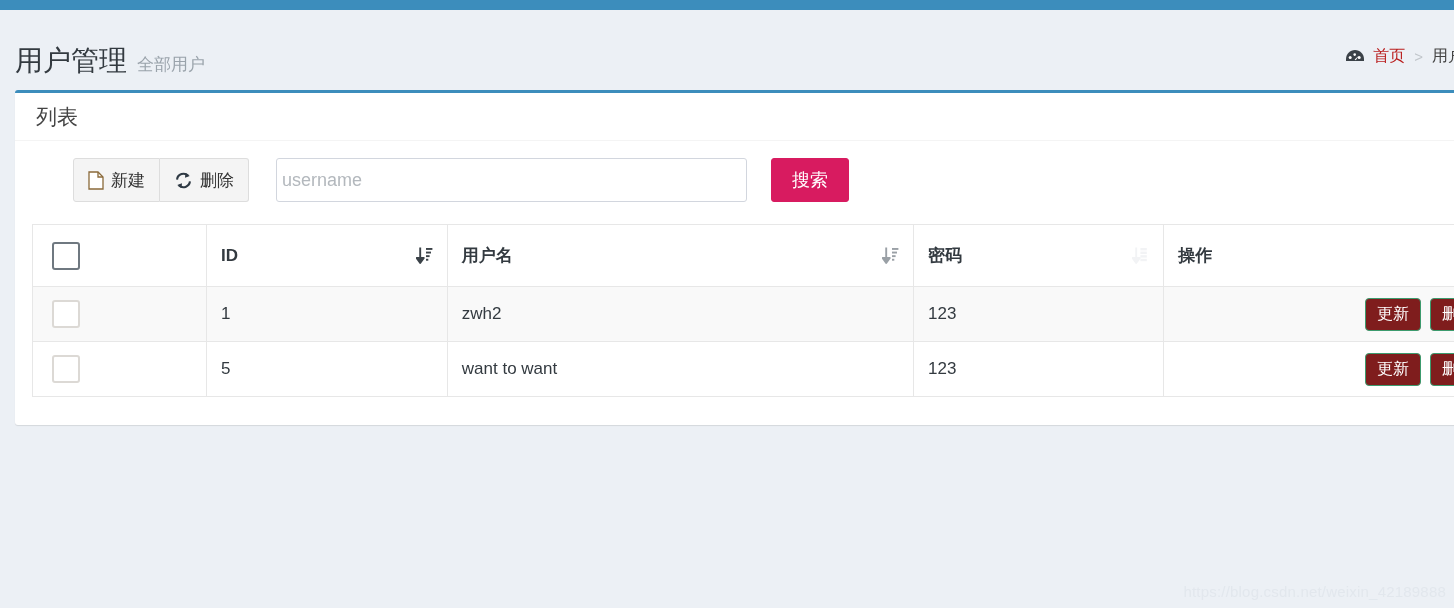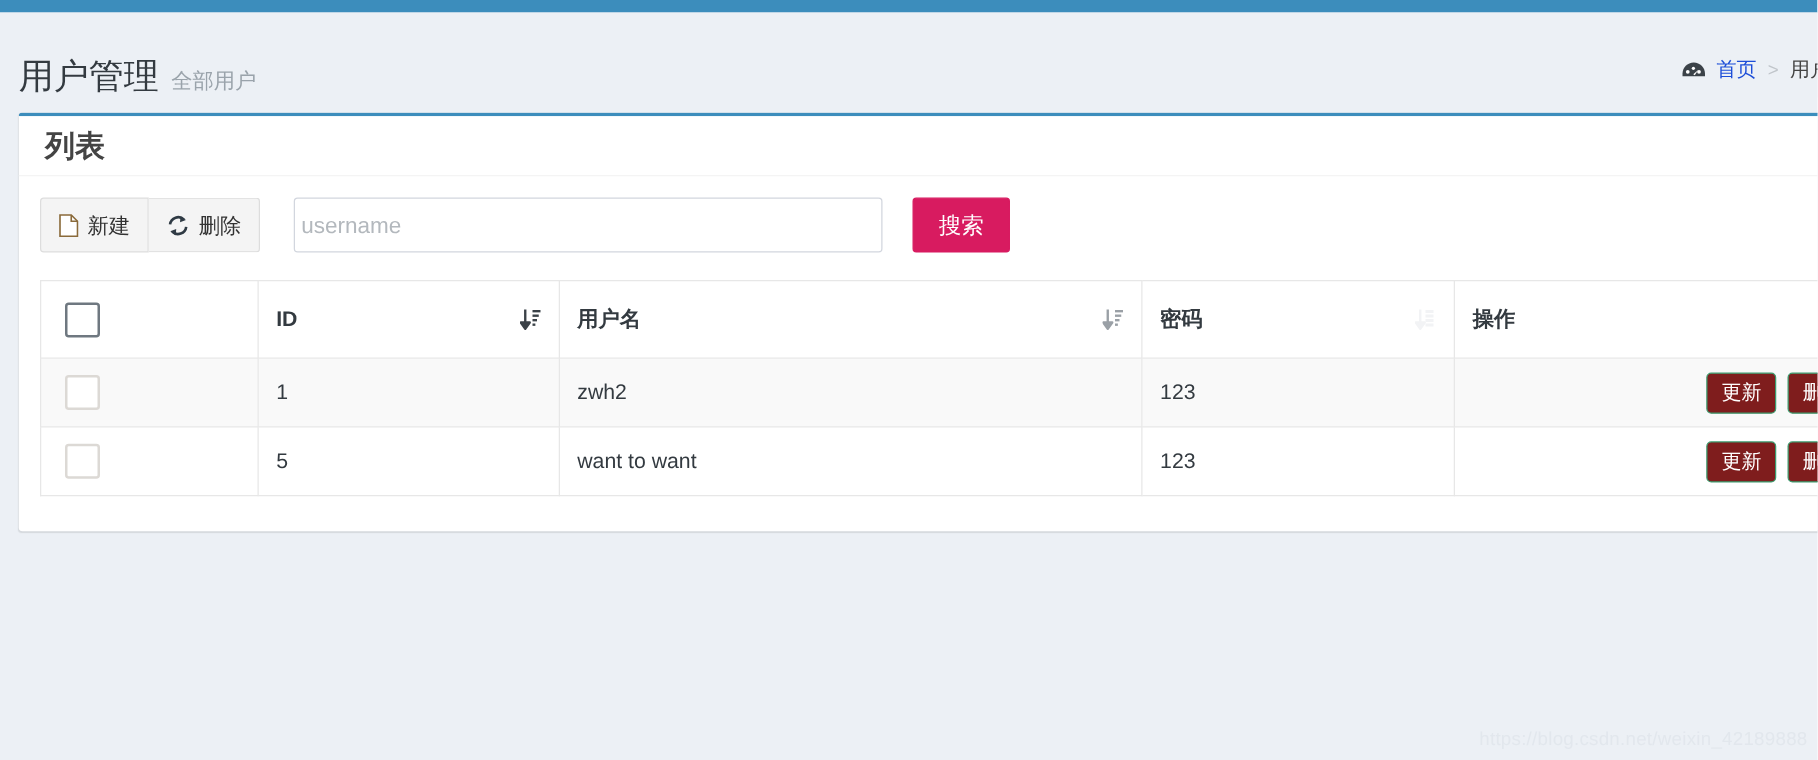--- a/index.html
+++ b/index.html
@@ -57,21 +57,21 @@
     font-size: 16px;
     color: #3c8dbc;
     white-space: nowrap;
   }
   .breadcrumb .bc-icon {
     display: inline-block;
     margin-right: 8px;
     line-height: 0;
   }
   .breadcrumb .bc-link {
-    color: #1d4ed8;
+    color: #b91c1c;
     text-decoration: none;
   }
   .breadcrumb .bc-sep {
     margin: 0 9px;
     color: #c0c5ca;
     font-size: 15px;
   }
   .breadcrumb .bc-current {
     color: #444;
   }
@@ -88,23 +88,23 @@
     box-shadow: 0 1px 1px rgba(0,0,0,0.10);
   }
   .box-header {
     height: 47px;
     padding: 0 12px;
     display: flex;
     align-items: center;
     box-sizing: border-box;
   }
   .box-title {
-    font-size: 24px;
+    font-size: 21px;
     color: #444;
-    font-weight: 700;
+    font-weight: 400;
     margin-left: 9px;
   }
   .box-body {
     border-top: 1px solid #f4f4f4;
     padding: 17px 17px 28px 17px;
   }
 
   
   .toolbar {
     display: flex;
@@ -121,20 +121,21 @@
     font-family: inherit;
     padding: 0 14px;
     height: 44px;
     display: flex;
     align-items: center;
     cursor: pointer;
     white-space: nowrap;
   }
   .btn-group .btn-default:first-child {
     border-radius: 3px 0 0 3px;
+    margin-left: 41px;
   }
   .btn-group .btn-default:last-child {
     border-radius: 0 3px 3px 0;
     border-left: none;
   }
   .btn-default .ic {
     margin-right: 7px;
     line-height: 0;
     display: inline-block;
   }

